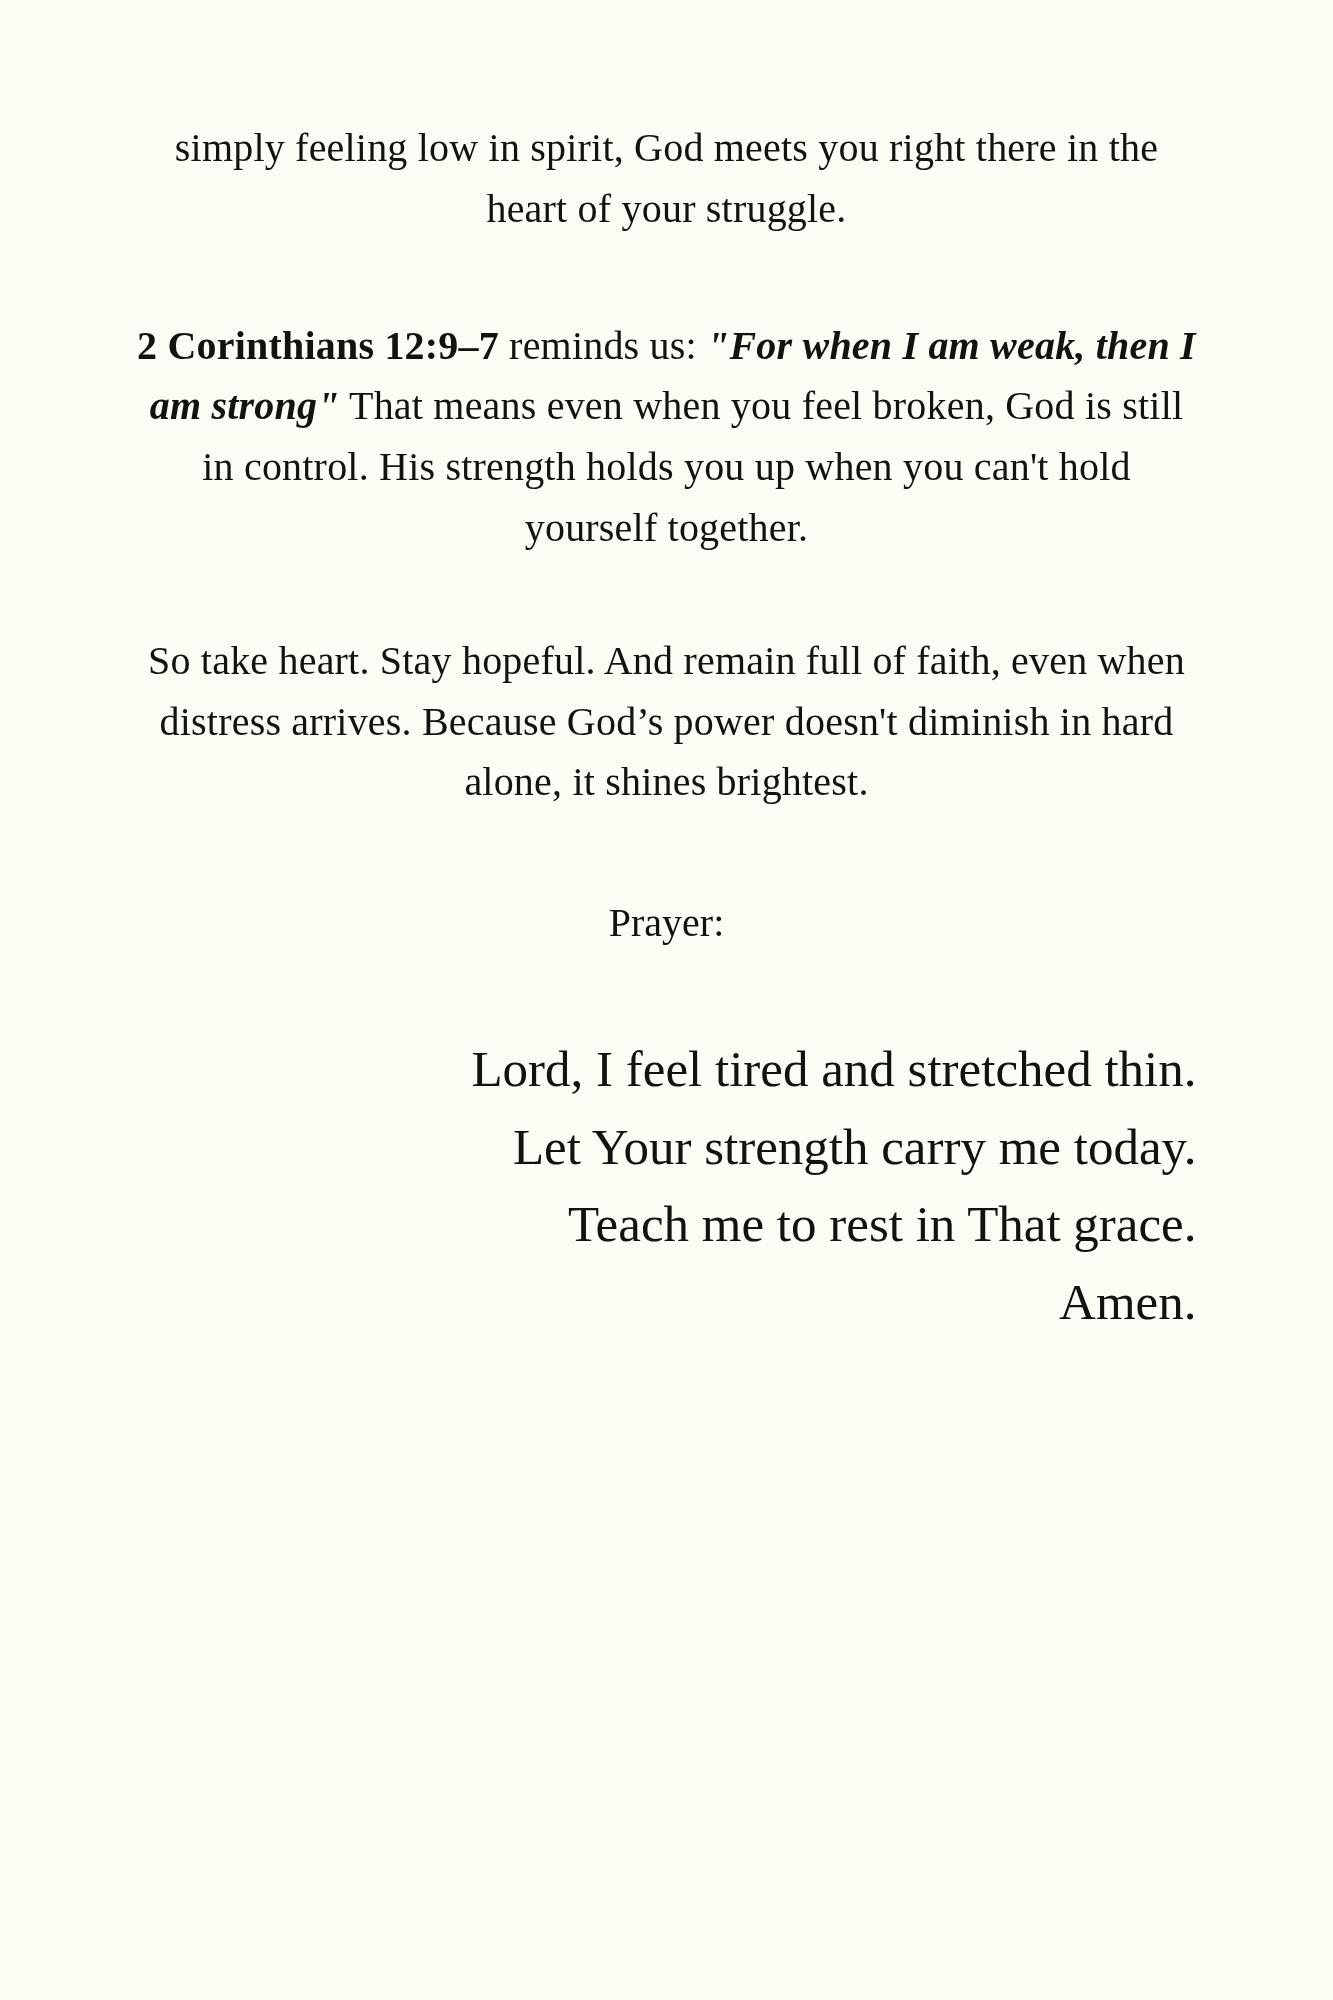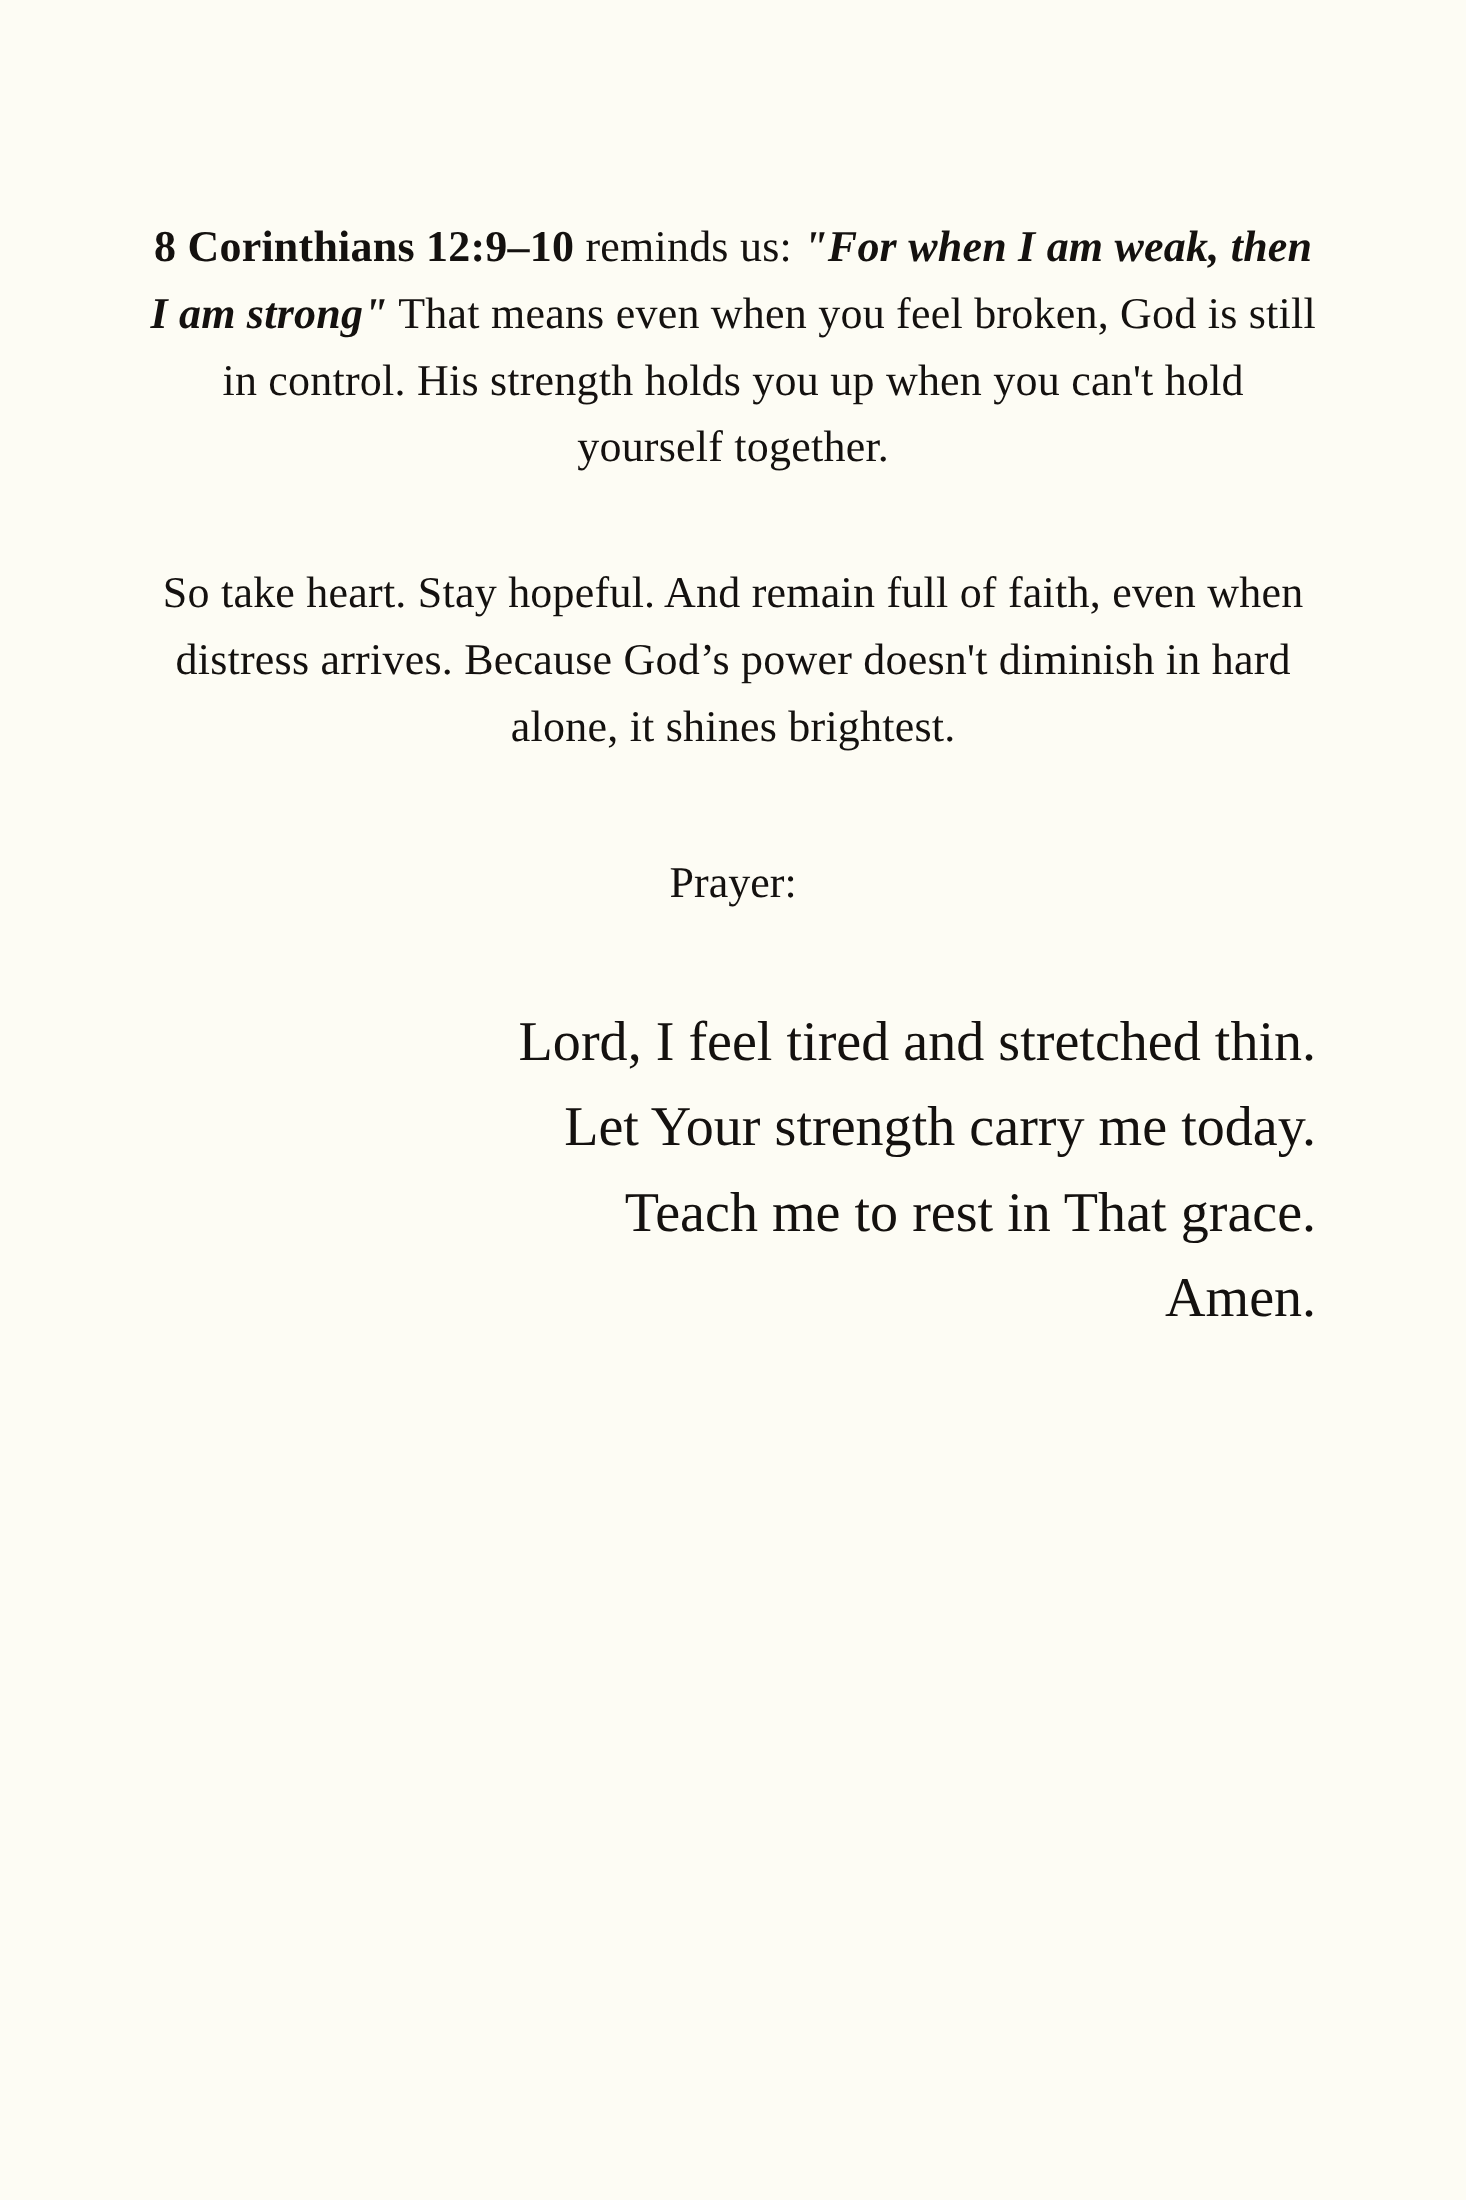--- a/index.html
+++ b/index.html
@@ -61,24 +61,25 @@
   .prayer-lines div {
     white-space: nowrap;
   }
 </style>
 </head>
 <body>
 
 <div class="page">
   <div class="devotional">
 
+    <p class="block">simply feeling low in spirit, God meets you right there in the heart of your struggle.</p>
 
     <div class="gap-lg"></div>
 
-    <p class="block"><span class="ref">8 Corinthians 12:9–10</span><span> reminds us: </span><span class="quote">"For when I am weak, then I am strong"</span><span> That means even when you feel broken, God is still in control. His strength holds you up when you can't hold yourself together.</span></p>
+    <p class="block"><span class="ref">2 Corinthians 12:9–7</span><span> reminds us: </span><span class="quote">"For when I am weak, then I am strong"</span><span> That means even when you feel broken, God is still in control. His strength holds you up when you can't hold yourself together.</span></p>
 
     <div class="gap-md"></div>
 
     <p class="block">So take heart. Stay hopeful. And remain full of faith, even when distress arrives. Because God’s power doesn't diminish in hard alone, it shines brightest.</p>
 
     <div class="gap-prayer-top"></div>
 
     <p class="prayer-heading">Prayer:</p>
 
     <div class="gap-prayer-bottom"></div>

